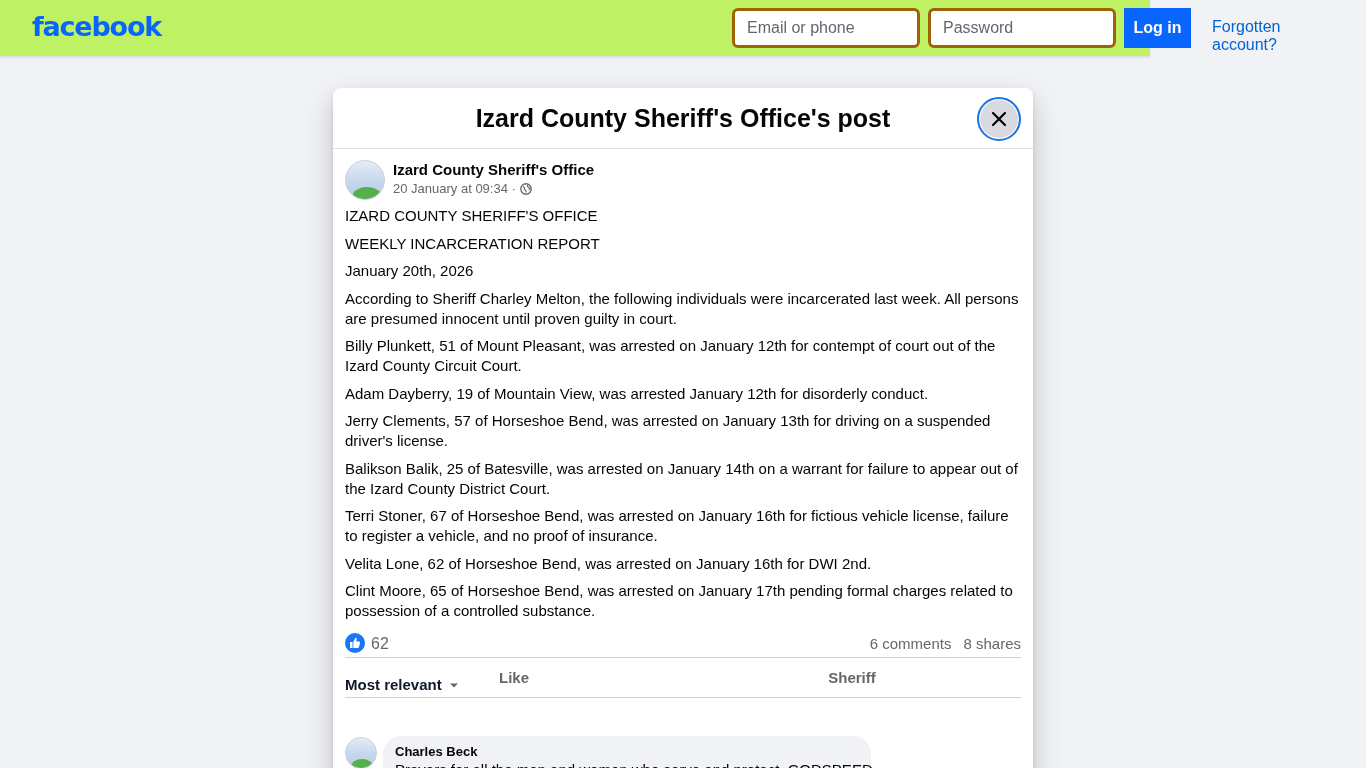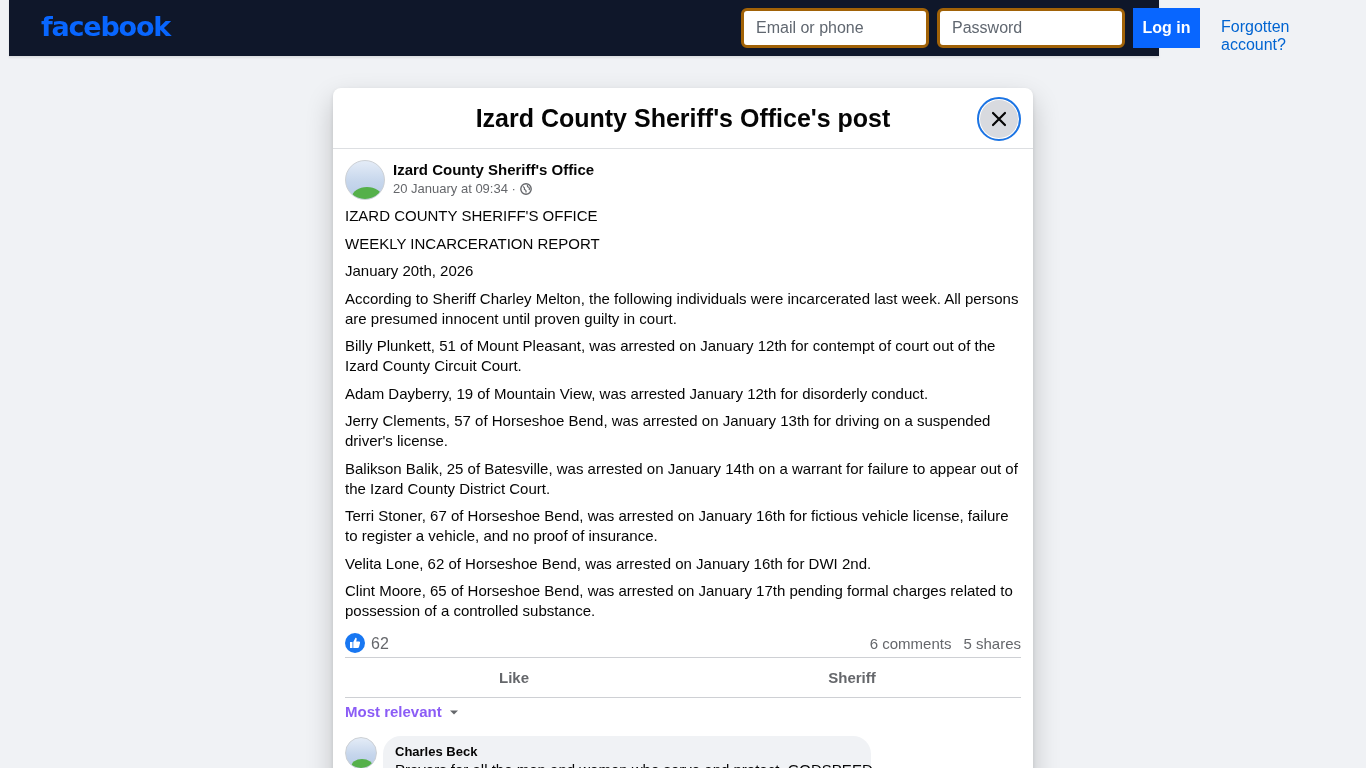--- a/index.html
+++ b/index.html
@@ -4,22 +4,22 @@
 <style>
   * { box-sizing: border-box; margin: 0; padding: 0; }
   html, body { width: 1366px; height: 768px; overflow: hidden; }
   body {
     background: #f0f2f5;
     font-family: "Liberation Sans", "DejaVu Sans", sans-serif;
     color: #050505;
     position: relative;
   }
   .topbar {
-    position: absolute; left: 9px; top: 0; width: 1150px; height: 57px;
-    background: #0f172a;
+    position: absolute; left: 0; top: 0; width: 1150px; height: 57px;
+    background: #bef264;
     border-bottom: 1px solid #dddfe2;
     box-shadow: 0 1px 2px rgba(0,0,0,0.08);
   }
   .logo {
     position: absolute; left: 32px; top: 11px;
     font-family: "DejaVu Sans", sans-serif;
     font-weight: bold; font-size: 27px; letter-spacing: -1.2px;
     color: #0866ff;
   }
   .login-input {
@@ -91,23 +91,23 @@
   }
   .actions {
     position: absolute; left: 12px; top: 570px; width: 676px; height: 40px;
     display: flex; border-bottom: 1px solid #ced0d4;
   }
   .action-btn {
     flex: 1; display: flex; align-items: center; justify-content: center;
     font-size: 15px; font-weight: bold; color: #65676b;
   }
   .sort {
-    position: absolute; left: 12px; top: 615px;
+    position: absolute; left: 12px; top: 588px;
     display: flex; align-items: center; gap: 6px;
-    font-size: 15px; font-weight: bold; color: #8b5cf6;
+    font-size: 15px; font-weight: bold; color: #0f172a;
   }
   .comment { position: absolute; left: 12px; top: 648px; display: flex; }
   .comment .avatar { width: 32px; height: 32px; margin-top: 1px; }
   .comment .avatar::after { width: 22px; height: 16px; left: 5px; bottom: -7px; }
   .comment-bubble {
     margin-left: 6px; background: #f0f2f5; border-radius: 18px;
     padding: 8px 12px; width: 488px; height: 60px;
   }
   .comment-author { font-size: 13px; font-weight: bold; color: #050505; line-height: 16px; }
   .comment-text { font-size: 15px; color: #050505; line-height: 20px; white-space: nowrap; }
@@ -166,21 +166,21 @@
   <div class="reactions" style="border-bottom:none;">
     <div class="reactions-left">
       <svg width="20" height="20" viewBox="0 0 20 20">
         <circle cx="10" cy="10" r="10" fill="#1877f2"></circle>
         <path d="M5 9 h2.5 v6 H5z M8.3 9 L10.5 4.8 Q11.8 4.6 11.7 6.2 L11.2 8.6 H14.2 Q15.4 8.8 15 10 L14 14 Q13.7 15 12.6 15 H8.3z" fill="#fff"></path>
       </svg>
       <span>62</span>
     </div>
     <div class="reactions-right">
       <span>6 comments</span>
-      <span>5 shares</span>
+      <span>8 shares</span>
     </div>
   </div>
   <div class="reactions-divider"></div>
 
   <div class="actions">
     <div class="action-btn">Like</div>
     <div class="action-btn">Sheriff</div>
   </div>
 
   <div class="sort">

